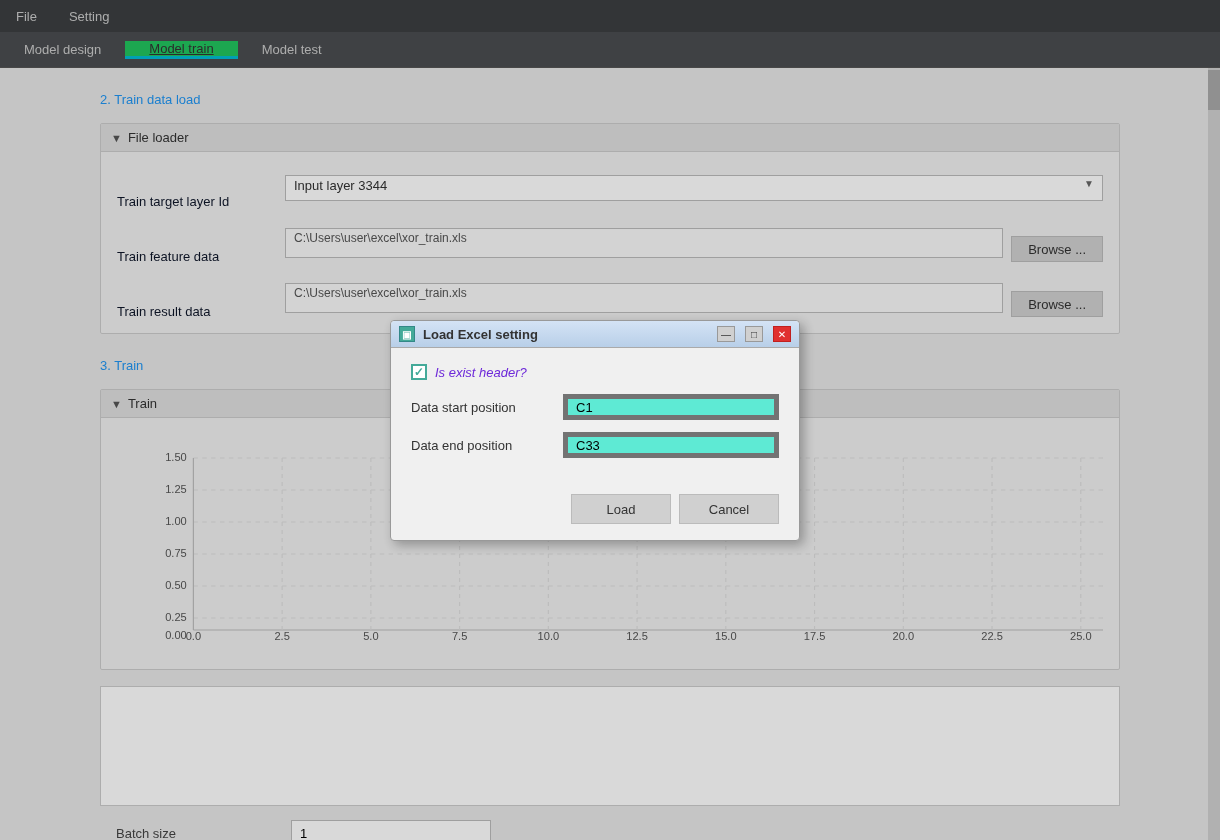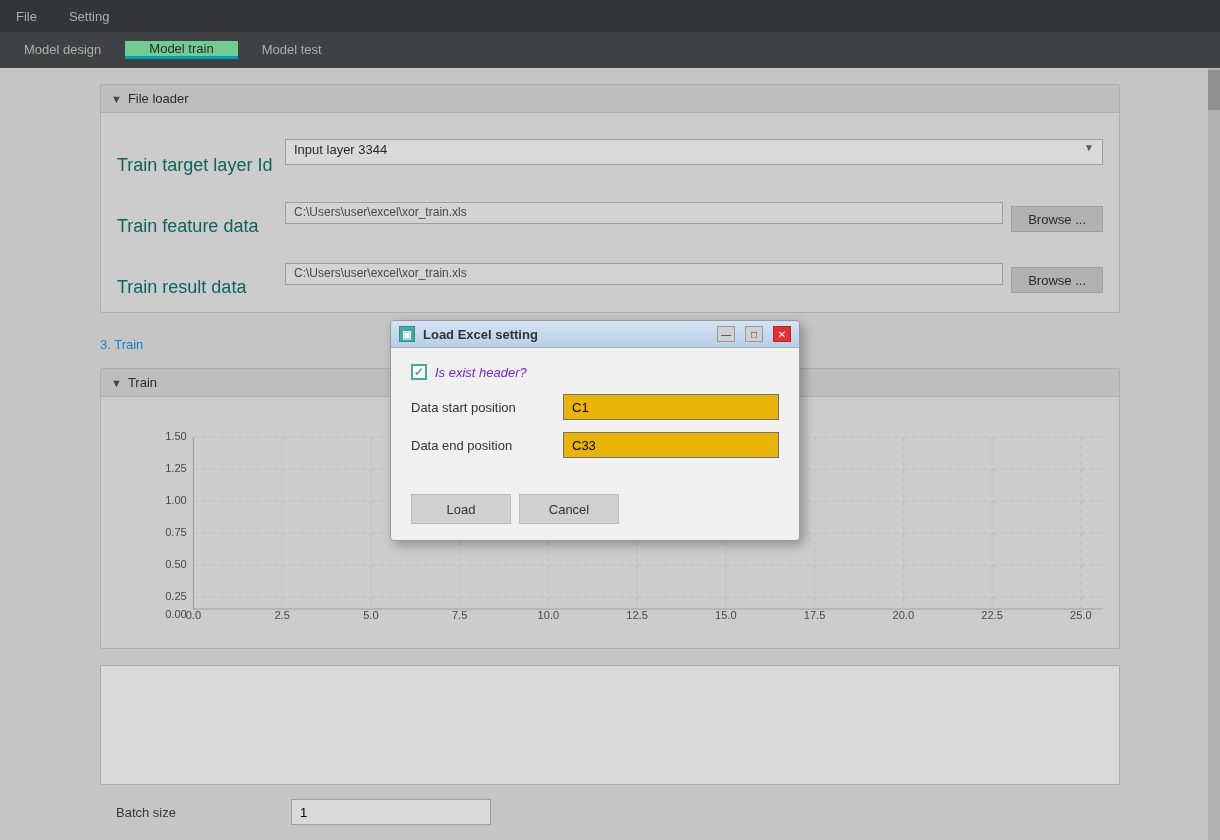--- a/index.html
+++ b/index.html
@@ -31,23 +31,24 @@
     }
     .tab {
       padding: 0 24px;
       display: flex;
       align-items: center;
       color: #ccc;
       cursor: pointer;
       font-size: 13px;
     }
     .tab.active {
-      background: #86efac;
+      background: #22c55e;
       color: #333;
       border-bottom: 3px solid #00bcd4;
+      text-decoration: underline;
     }
 
     
     .main-content {
       background: #e8e8e8;
       padding: 16px 0;
       height: calc(840px - 68px);
       overflow-y: auto;
       position: relative;
     }
@@ -102,22 +103,22 @@
       padding: 8px 0;
     }
     .panel-row {
       display: flex;
       align-items: center;
       padding: 6px 16px;
       gap: 8px;
     }
     .panel-row-label {
       width: 160px;
-      color: #0f766e;
-      font-size: 18px;
+      color: #0f172a;
+      font-size: 13px;
       margin-top: 28px;
     }
     .panel-row-control {
       flex: 1;
       display: flex;
       align-items: center;
       gap: 8px;
     }
 
     
@@ -132,21 +133,21 @@
       cursor: pointer;
       font-size: 13px;
     }
     .dropdown-arrow { color: #666; font-size: 10px; }
 
     
     .file-path {
       flex: 1;
       background: #f8f8f8;
       border: 1px solid #bbb;
-      height: 22px;
+      height: 30px;
       padding: 2px 8px;
       font-size: 12px;
       color: #555;
       overflow: hidden;
       white-space: nowrap;
       text-overflow: ellipsis;
     }
 
     
     .browse-btn {
@@ -261,22 +262,22 @@
       gap: 12px;
     }
     .modal-row-label {
       width: 140px;
       font-size: 13px;
       color: #333;
     }
     .modal-input {
       flex: 1;
       height: 26px;
-      border: 1px solid #737373;
-      background: #eab308;
+      border: 5px solid #737373;
+      background: #5eead4;
       padding: 2px 8px;
       font-size: 13px;
     }
     .checkbox-row {
       display: flex;
       align-items: center;
       gap: 8px;
       margin-bottom: 14px;
     }
     .checkbox {
@@ -288,21 +289,21 @@
       align-items: center;
       justify-content: center;
       color: #4a9;
       font-size: 12px;
       font-weight: bold;
       cursor: pointer;
     }
     .checkbox-label { font-size: 13px; color: #6d28d9; font-style: italic; }
     .modal-footer {
       display: flex;
-      justify-content: flex-start;
+      justify-content: flex-end;
       gap: 8px;
       padding: 8px 20px 16px;
     }
     .modal-btn {
       width: 100px;
       height: 30px;
       background: #d0d0d0;
       border: 1px solid #bbb;
       cursor: pointer;
       font-size: 13px;
@@ -323,20 +324,21 @@
 </div>
 
 <div class="tab-bar">
   <div class="tab">Model design</div>
   <div class="tab active">Model train</div>
   <div class="tab">Model test</div>
 </div>
 
 <div class="main-content">
 
+  <div class="section-heading">2. Train data load</div>
 
   <div class="panel">
     <div class="panel-header">
       <span class="arrow-icon">▼</span>
       <span>File loader</span>
     </div>
     <div class="panel-body">
 
       <div class="panel-row">
         <div class="panel-row-label">Train target layer Id</div>

